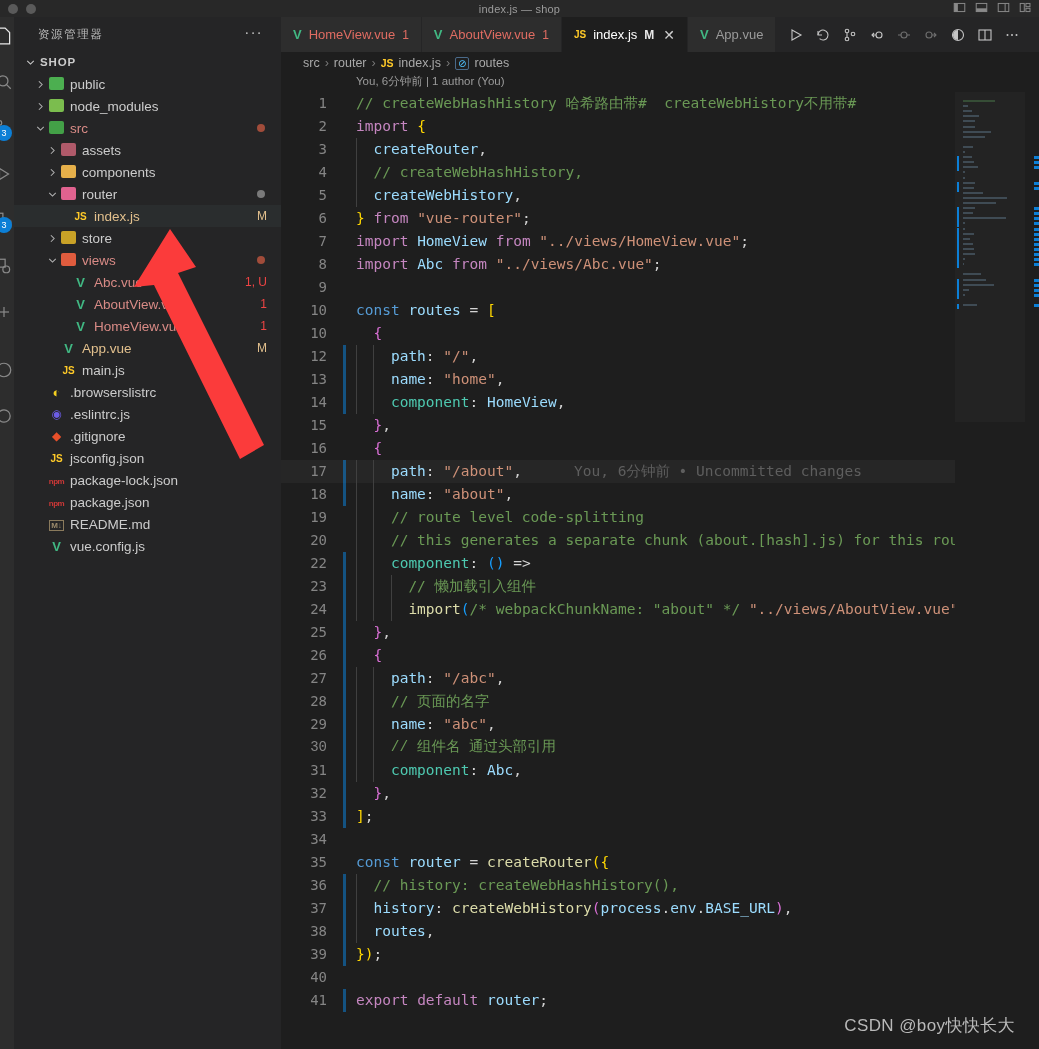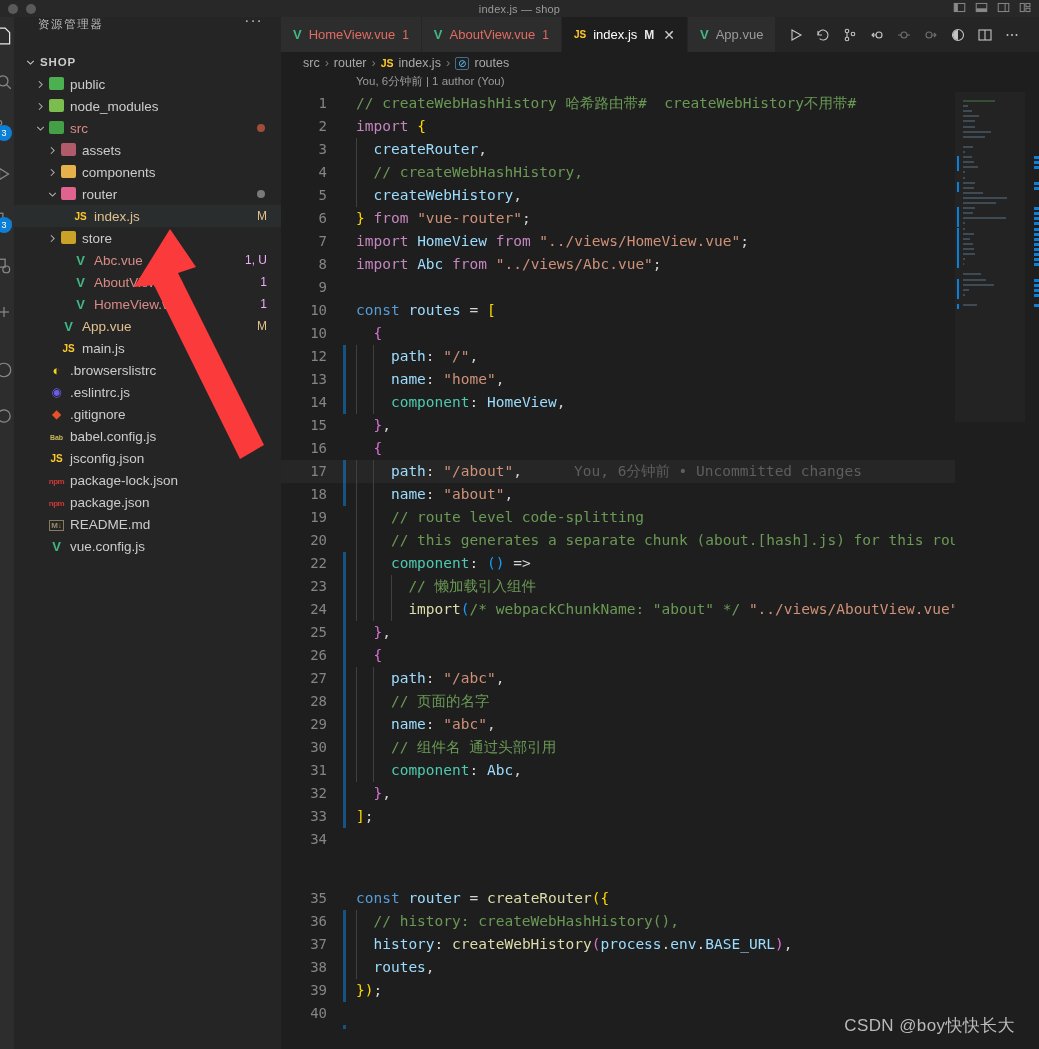--- a/index.html
+++ b/index.html
@@ -42,21 +42,21 @@
     background: #0c7fd6; color: #fff; font-size: 9px;
     display: flex; align-items: center; justify-content: center;
   }
 
   
   .sidebar {
     position: absolute; left: 14px; top: 17px; width: 267px; height: 1032px;
     background: #252526;
   }
   .sb-header {
-    height: 34px; display: flex; justify-content: space-between;
+    height: 34px; display: flex; align-items: center; justify-content: space-between;
     padding: 0 18px 0 24px;
     font-family: Liberation Serif, serif;
   }
   .sb-title { font-size: 11.5px; color: #bbbbbb; letter-spacing: 1.6px; }
   .sb-dots { color: #c5c5c5; font-size: 14px; letter-spacing: 1.5px; line-height: 10px; }
 
   .sb-root {
     height: 22px; display: flex; align-items: center; gap: 3px; padding-left: 10px;
   }
   .sb-root .rootname { font-size: 11.5px; font-weight: bold; color: #ccc; letter-spacing: .9px; }
@@ -67,21 +67,21 @@
     font-size: 13.5px; color: #cccccc; white-space: nowrap;
   }
   .row .chev { width: 13px; height: 13px; flex: 0 0 13px; opacity: .85; margin-right: 1px; }
   .row .chev.blank { opacity: 0; }
   .row .ficon { width: 17px; flex: 0 0 17px; text-align: center; margin-right: 5px; font-size: 11px; }
   .row .label { flex: 0 0 auto; }
   .row .meta {
     position: absolute; right: 14px; font-size: 12px; color: #8c8c8c;
   }
   .row .meta.m { color: #e2c08d; }
-  .row .meta.u { color: #f0abfc; }
+  .row .meta.u { color: #ef4444; }
   .row .dotstat {
     position: absolute; right: 16px; width: 8px; height: 8px; border-radius: 4px;
   }
   .mod { color: #e2c08d !important; }
   .untr { color: #d98b86 !important; }
 
   
   .ic { display: inline-block; width: 15px; height: 13px; border-radius: 2px; position: relative; }
   .ic.nodemod { background: #7bbd4e; }
   .ic.public  { background: #4caf50; }
@@ -350,20 +350,29 @@
         </div>
         <div class="row">
           <span style="display:inline-block;width:32px"></span>
           <svg class="chev" viewBox="0 0 16 16">
             <path d="M6 4 L10 8 L6 12" fill="none" stroke="#ccc" stroke-width="1.3"></path>
           </svg>
           <span class="ficon"><span class="ic store"></span></span>
           <span class="label ">store</span>
         </div>
         <div class="row">
+          <span style="display:inline-block;width:32px"></span>
+          <svg class="chev" viewBox="0 0 16 16">
+            <path d="M4 6 L8 10 L12 6" fill="none" stroke="#ccc" stroke-width="1.3"></path>
+          </svg>
+          <span class="ficon"><span class="ic views"></span></span>
+          <span class="label untr">views</span>
+          <span class="dotstat" style="background:#a14c3a"></span>
+        </div>
+        <div class="row">
           <span style="display:inline-block;width:44px"></span>
           <span class="chev blank"></span>
           <span class="ficon"><span class="vue-ic">V</span></span>
           <span class="label untr">Abc.vue</span>
           <span class="meta u">1, U</span>
         </div>
         <div class="row">
           <span style="display:inline-block;width:44px"></span>
           <span class="chev blank"></span>
           <span class="ficon"><span class="vue-ic">V</span></span>
@@ -400,26 +409,20 @@
           <span style="display:inline-block;width:20px"></span>
           <span class="chev blank"></span>
           <span class="ficon"><span class="es-ic">◉</span></span>
           <span class="label ">.eslintrc.js</span>
         </div>
         <div class="row">
           <span style="display:inline-block;width:20px"></span>
           <span class="chev blank"></span>
           <span class="ficon"><span class="git-ic">◆</span></span>
           <span class="label ">.gitignore</span>
-        </div>
-        <div class="row">
-          <span style="display:inline-block;width:20px"></span>
-          <span class="chev blank"></span>
-          <span class="ficon"><span class="bab-ic">Bab</span></span>
-          <span class="label ">babel.config.js</span>
         </div>
         <div class="row">
           <span style="display:inline-block;width:20px"></span>
           <span class="chev blank"></span>
           <span class="ficon"><span class="js-ic">JS</span></span>
           <span class="label ">jsconfig.json</span>
         </div>
         <div class="row">
           <span style="display:inline-block;width:20px"></span>
           <span class="chev blank"></span>
@@ -553,26 +556,26 @@
         <div class="cline" style="top: 0px;"><span class="ln">19</span><span class="indentguide" style="left:75px"></span><span class="indentguide" style="left:92.44px"></span><span class="txt"><span class="t-plain">    </span><span class="t-com">// route level code-splitting</span></span></div>
         <div class="cline" style="top: 0px;"><span class="ln">20</span><span class="indentguide" style="left:75px"></span><span class="indentguide" style="left:92.44px"></span><span class="txt"><span class="t-plain">    </span><span class="t-com">// this generates a separate chunk (about.[hash].js) for this route</span></span></div>
         <div class="cline" style="top: 0px;"><span class="ln">22</span><span class="gutterbar" style="background:#0c7fd6;opacity:.55"></span><span class="indentguide" style="left:75px"></span><span class="indentguide" style="left:92.44px"></span><span class="txt"><span class="t-plain">    </span><span class="t-type">component</span><span class="t-plain">: </span><span class="t-br3">()</span><span class="t-op"> =&gt;</span></span></div>
         <div class="cline" style="top: 0px;"><span class="ln">23</span><span class="gutterbar" style="background:#0c7fd6;opacity:.55"></span><span class="indentguide" style="left:75px"></span><span class="indentguide" style="left:92.44px"></span><span class="indentguide" style="left:109.88px"></span><span class="txt"><span class="t-plain">      </span><span class="t-com">// 懒加载引入组件</span></span></div>
         <div class="cline" style="top: 0px;"><span class="ln">24</span><span class="gutterbar" style="background:#0c7fd6;opacity:.55"></span><span class="indentguide" style="left:75px"></span><span class="indentguide" style="left:92.44px"></span><span class="indentguide" style="left:109.88px"></span><span class="txt"><span class="t-plain">      </span><span class="t-fn">import</span><span class="t-br3">(</span><span class="t-com">/* webpackChunkName: "about" */</span><span class="t-plain"> </span><span class="t-str">"../views/AboutView.vue"</span><span class="t-br3">)</span></span></div>
         <div class="cline" style="top: 0px;"><span class="ln">25</span><span class="gutterbar" style="background:#0c7fd6;opacity:.55"></span><span class="txt"><span class="t-plain">  </span><span class="t-br2">}</span><span class="t-plain">,</span></span></div>
         <div class="cline" style="top: 0px;"><span class="ln">26</span><span class="gutterbar" style="background:#0c7fd6;opacity:.55"></span><span class="txt"><span class="t-plain">  </span><span class="t-br2">{</span></span></div>
         <div class="cline" style="top: 0px;"><span class="ln">27</span><span class="gutterbar" style="background:#0c7fd6;opacity:.55"></span><span class="indentguide" style="left:75px"></span><span class="indentguide" style="left:92.44px"></span><span class="txt"><span class="t-plain">    </span><span class="t-prop">path</span><span class="t-plain">: </span><span class="t-str">"/abc"</span><span class="t-plain">,</span></span></div>
         <div class="cline" style="top: 0px;"><span class="ln">28</span><span class="gutterbar" style="background:#0c7fd6;opacity:.55"></span><span class="indentguide" style="left:75px"></span><span class="indentguide" style="left:92.44px"></span><span class="txt"><span class="t-plain">    </span><span class="t-com">// 页面的名字</span></span></div>
         <div class="cline" style="top: 0px;"><span class="ln">29</span><span class="gutterbar" style="background:#0c7fd6;opacity:.55"></span><span class="indentguide" style="left:75px"></span><span class="indentguide" style="left:92.44px"></span><span class="txt"><span class="t-plain">    </span><span class="t-prop">name</span><span class="t-plain">: </span><span class="t-str">"abc"</span><span class="t-plain">,</span></span></div>
-        <div class="cline" style="top: 0px;"><span class="ln">30</span><span class="gutterbar" style="background:#0c7fd6;opacity:.55"></span><span class="indentguide" style="left:75px"></span><span class="indentguide" style="left:92.44px"></span><span class="txt"><span class="t-plain">    </span><span class="t-com">// 组件名 通过头部引用</span></span></div>
+        <div class="cline" style="top: 0px; font-family: Liberation Mono, monospace;"><span class="ln">30</span><span class="gutterbar" style="background:#0c7fd6;opacity:.55"></span><span class="indentguide" style="left:75px"></span><span class="indentguide" style="left:92.44px"></span><span class="txt"><span class="t-plain">    </span><span class="t-com">// 组件名 通过头部引用</span></span></div>
         <div class="cline" style="top: 0px;"><span class="ln">31</span><span class="gutterbar" style="background:#0c7fd6;opacity:.55"></span><span class="indentguide" style="left:75px"></span><span class="indentguide" style="left:92.44px"></span><span class="txt"><span class="t-plain">    </span><span class="t-type">component</span><span class="t-plain">: </span><span class="t-var">Abc</span><span class="t-plain">,</span></span></div>
         <div class="cline" style="top: 0px; text-decoration: underline;"><span class="ln">32</span><span class="gutterbar" style="background:#0c7fd6;opacity:.55"></span><span class="txt"><span class="t-plain">  </span><span class="t-br2">}</span><span class="t-plain">,</span></span></div>
         <div class="cline" style="top: 0px;"><span class="ln">33</span><span class="gutterbar" style="background:#0c7fd6;opacity:.55"></span><span class="txt"><span class="t-br1">]</span><span class="t-plain">;</span></span></div>
         <div class="cline" style="top: 0px;"><span class="ln">34</span><span class="txt"></span></div>
-        <div class="cline" style="top: 0px; margin-top: 36px;"><span class="ln">35</span><span class="txt"><span class="t-kw2">const</span><span class="t-plain"> </span><span class="t-var">router</span><span class="t-plain"> = </span><span class="t-fn">createRouter</span><span class="t-br1">({</span></span></div>
+        <div class="cline" style="top: 0px;"><span class="ln">35</span><span class="txt"><span class="t-kw2">const</span><span class="t-plain"> </span><span class="t-var">router</span><span class="t-plain"> = </span><span class="t-fn">createRouter</span><span class="t-br1">({</span></span></div>
         <div class="cline" style="top: 0px;"><span class="ln">36</span><span class="gutterbar" style="background:#0c7fd6;opacity:.55"></span><span class="indentguide" style="left:75px"></span><span class="txt"><span class="t-plain">  </span><span class="t-com">// history: createWebHashHistory(),</span></span></div>
         <div class="cline" style="top: 0px;"><span class="ln">37</span><span class="gutterbar" style="background:#0c7fd6;opacity:.55"></span><span class="indentguide" style="left:75px"></span><span class="txt"><span class="t-plain">  </span><span class="t-prop">history</span><span class="t-plain">: </span><span class="t-fn">createWebHistory</span><span class="t-br2">(</span><span class="t-var">process</span><span class="t-plain">.</span><span class="t-var">env</span><span class="t-plain">.</span><span class="t-var">BASE_URL</span><span class="t-br2">)</span><span class="t-plain">,</span></span></div>
         <div class="cline" style="top: 0px;"><span class="ln">38</span><span class="gutterbar" style="background:#0c7fd6;opacity:.55"></span><span class="indentguide" style="left:75px"></span><span class="txt"><span class="t-plain">  </span><span class="t-var">routes</span><span class="t-plain">,</span></span></div>
         <div class="cline" style="top: 0px;"><span class="ln">39</span><span class="gutterbar" style="background:#0c7fd6;opacity:.55"></span><span class="txt"><span class="t-br1">})</span><span class="t-plain">;</span></span></div>
         <div class="cline" style="top: 0px;"><span class="ln">40</span><span class="txt"></span></div>
         <div class="cline" style="top: 0px;"><span class="ln">41</span><span class="gutterbar" style="background:#0c7fd6;opacity:.55"></span><span class="txt"><span class="t-kw">export</span><span class="t-plain"> </span><span class="t-kw">default</span><span class="t-plain"> </span><span class="t-var">router</span><span class="t-plain">;</span></span></div>
         <div class="minimap" id="minimap">
         <div class="mm-slider"></div>
       <div class="mm-line" style="left: 8px; top: 8px; width: 32.24px; background: rgb(61, 92, 61); opacity: 0.75;"></div>
           <div class="mm-line" style="left: 8px; top: 13.1px; width: 4.96px; background: rgb(74, 90, 102); opacity: 0.75;"></div>

